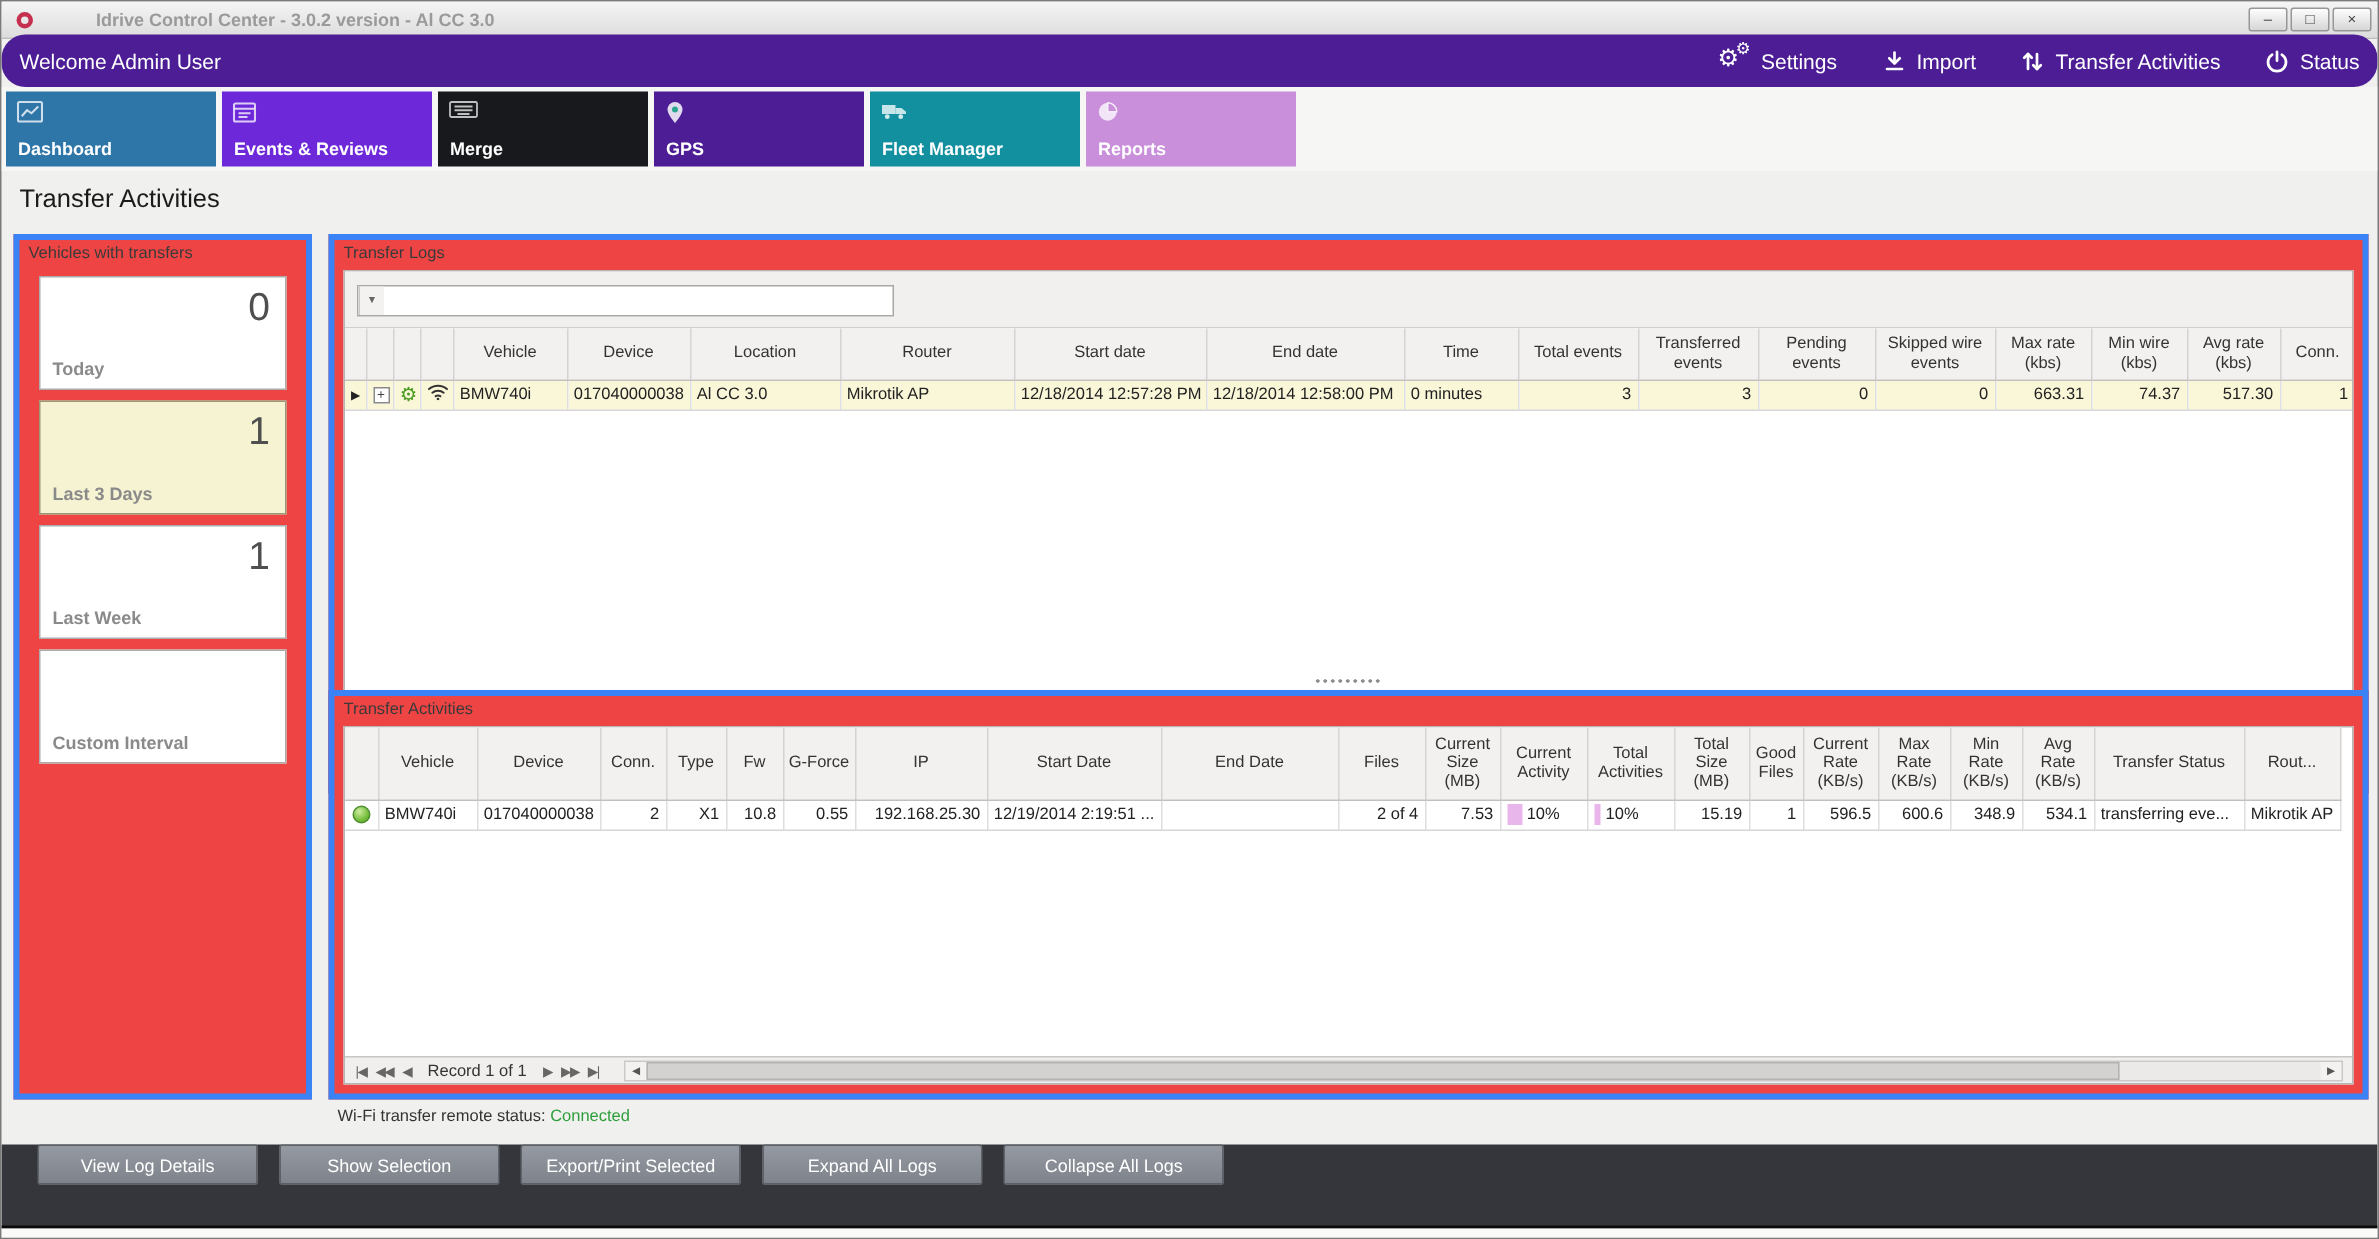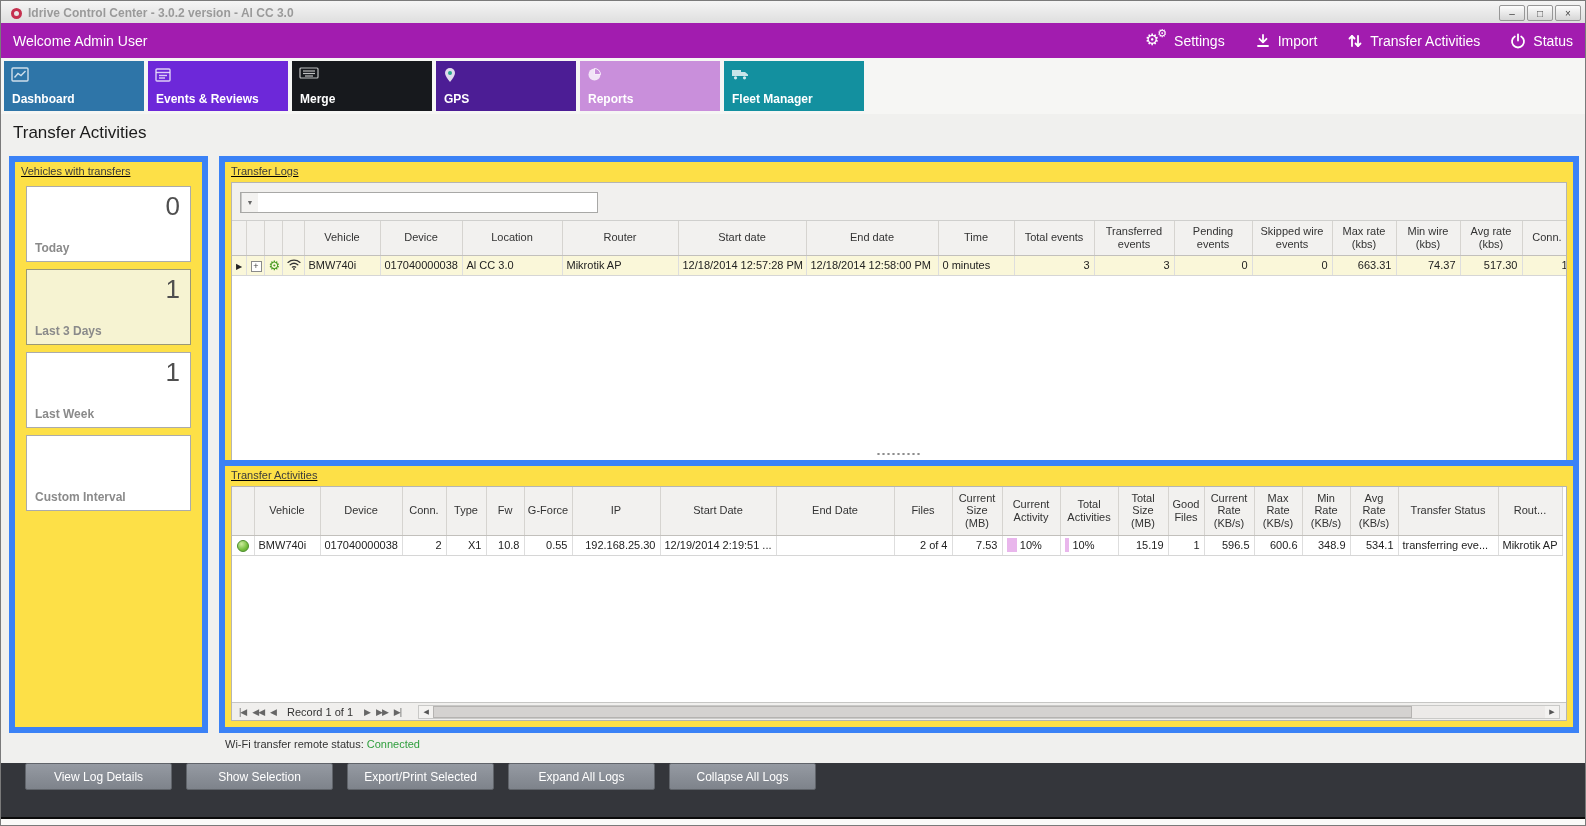--- a/index.html
+++ b/index.html
@@ -2,30 +2,30 @@
 <html><head>
 <meta charset="utf-8">
 <style>
   * { box-sizing: border-box; margin: 0; padding: 0; }
   body { background:#ffffff; font-family:"Liberation Sans", sans-serif; }
   .window { position:relative; width:1586px; height:826px; background:#f0f0ee; border:1px solid #7a7a7a; overflow:hidden; }
 
   
   .titlebar { position:absolute; top:0; left:0; right:0; height:22px;
     background:linear-gradient(#f5f5f5,#dcdcdc); border-bottom:1px solid #bdbdbd;
-    display:flex; align-items:center; padding:12px 4px; }
+    display:flex; align-items:center; padding:12px 4px;gap:36px; }
   .app-icon { width:11px; height:11px; border:3px solid #c5304f; border-radius:50%; margin:0 6px; flex:none; }
   .win-title { font-size:12px; font-weight:bold; color:#9a9a9a; flex:1; white-space:nowrap; overflow:hidden; }
   .win-controls { display:flex; gap:2px; }
   .win-btn { width:26px; height:16px; font-size:10px; line-height:13px; text-align:center;
     background:linear-gradient(#fdfdfd,#d6d6d6); border:1px solid #979797; border-radius:2px; color:#444; font-family:inherit; }
 
   
-  .topbar { position:absolute; top:22px; left:0; right:0; height:35px; background:#a21caf; color:#fff;
-    display:flex; align-items:center; padding:0 12px; }
+  .topbar { position:absolute; top:22px; left:0; right:0; height:35px; background:#4c1d95; color:#fff;
+    display:flex; align-items:center; padding:0 12px;border-radius:16px; }
   .welcome { font-size:14px; }
   .topbar-actions { margin-left:auto; display:flex; align-items:center; gap:30px; }
   .tb-action { display:flex; align-items:center; gap:7px; font-size:14px; cursor:default; white-space:nowrap; }
   .gear-wrap { position:relative; width:22px; height:18px; }
   .gear-big { position:absolute; left:0; top:-1px; font-size:16px; line-height:18px; color:#fff; }
   .gear-small { position:absolute; right:0; top:-4px; font-size:11px; line-height:11px; color:#fff; }
 
   
   .tiles { position:absolute; top:57px; left:0; right:0; height:56px; display:flex; gap:4px; padding:3px 0 0 3px; background:#f6f6f4; }
   .tile { width:140px; height:50px; position:relative; color:#fff; cursor:default; }
@@ -34,21 +34,21 @@
   .tile-merge { background:#17191d; }
   .tile-gps { background:#4c1d95; }
   .tile-fleet { background:#13909f; }
   .tile-reports { background:#c98fdb; }
   .tile-label { position:absolute; left:8px; bottom:5px; font-size:12px; font-weight:bold; }
   .tile-icon { position:absolute; left:7px; top:6px; opacity:.9; }
 
   .page-title { position:absolute; top:122px; left:12px; font-size:17px; color:#1b1b1b; }
 
   
-  .panel { position:absolute; background:#fde047; border:6px solid #3b82f6;text-decoration:underline; }
+  .panel { position:absolute; background:#ef4444; border:4px solid #3b82f6; }
   .panel-title { font-size:11px; color:#3a3a3a; padding:3px 6px; }
   .panel-inner { position:absolute; left:6px; right:6px; top:20px; bottom:6px;
     border:1px solid #b5b5b3; background:#fff; display:flex; flex-direction:column; overflow:hidden; }
 
   
   .sidebar { left:8px; top:155px; width:199px; height:577px; }
   .cards { padding-top:6px; display:flex; flex-direction:column; align-items:center; gap:7px; }
   .card { width:165px; height:76px; background:#fff; border:1px solid #ababab; position:relative; cursor:default; }
   .card.selected { background:#f6f3d2; border-color:#9a9877; }
   .card-value { position:absolute; top:4px; right:10px; font-size:26px; color:#4f4f4f; }
@@ -193,35 +193,35 @@
       </svg>
       <span class="tile-label">Merge</span>
     </div>
     <div class="tile tile-gps">
       <svg class="tile-icon" width="14" height="16" viewBox="0 0 14 16">
         <path d="M7 1a5 5 0 0 1 5 5c0 3.4-5 9-5 9S2 9.4 2 6a5 5 0 0 1 5-5z" fill="rgba(255,255,255,.92)"></path>
           <circle cx="7" cy="6" r="2" fill="#25b78d"></circle>
       </svg>
       <span class="tile-label">GPS</span>
     </div>
-    <div class="tile tile-reports">
-      <svg class="tile-icon" width="15" height="15" viewBox="0 0 15 15">
-        <circle cx="7.5" cy="7.5" r="6" fill="rgba(255,255,255,.85)"></circle>
-          <path d="M7.5 7.5V1.5A6 6 0 0 1 13.5 7.5z" fill="#c98fdb" stroke="rgba(255,255,255,.9)" stroke-width="1"></path>
-      </svg>
-      <span class="tile-label">Reports</span>
-    </div>
     <div class="tile tile-fleet">
       <svg class="tile-icon" width="18" height="14" viewBox="0 0 18 14">
         <rect x="1" y="3" width="9" height="6" fill="rgba(255,255,255,.85)"></rect>
           <path d="M10 5h4l3 2.5V9h-7z" fill="rgba(255,255,255,.85)"></path>
         <circle cx="4.5" cy="10.8" r="1.6" fill="rgba(255,255,255,.9)"></circle>
           <circle cx="13.5" cy="10.8" r="1.6" fill="rgba(255,255,255,.9)"></circle>
       </svg>
       <span class="tile-label">Fleet Manager</span>
+    </div>
+    <div class="tile tile-reports">
+      <svg class="tile-icon" width="15" height="15" viewBox="0 0 15 15">
+        <circle cx="7.5" cy="7.5" r="6" fill="rgba(255,255,255,.85)"></circle>
+          <path d="M7.5 7.5V1.5A6 6 0 0 1 13.5 7.5z" fill="#c98fdb" stroke="rgba(255,255,255,.9)" stroke-width="1"></path>
+      </svg>
+      <span class="tile-label">Reports</span>
     </div>
   </div>
 
   <div class="page-title">Transfer Activities</div>
 
   <div class="panel sidebar">
     <div class="panel-title">Vehicles with transfers</div>
     <div class="cards">
       <div class="card">
         <span class="card-value">0</span>

